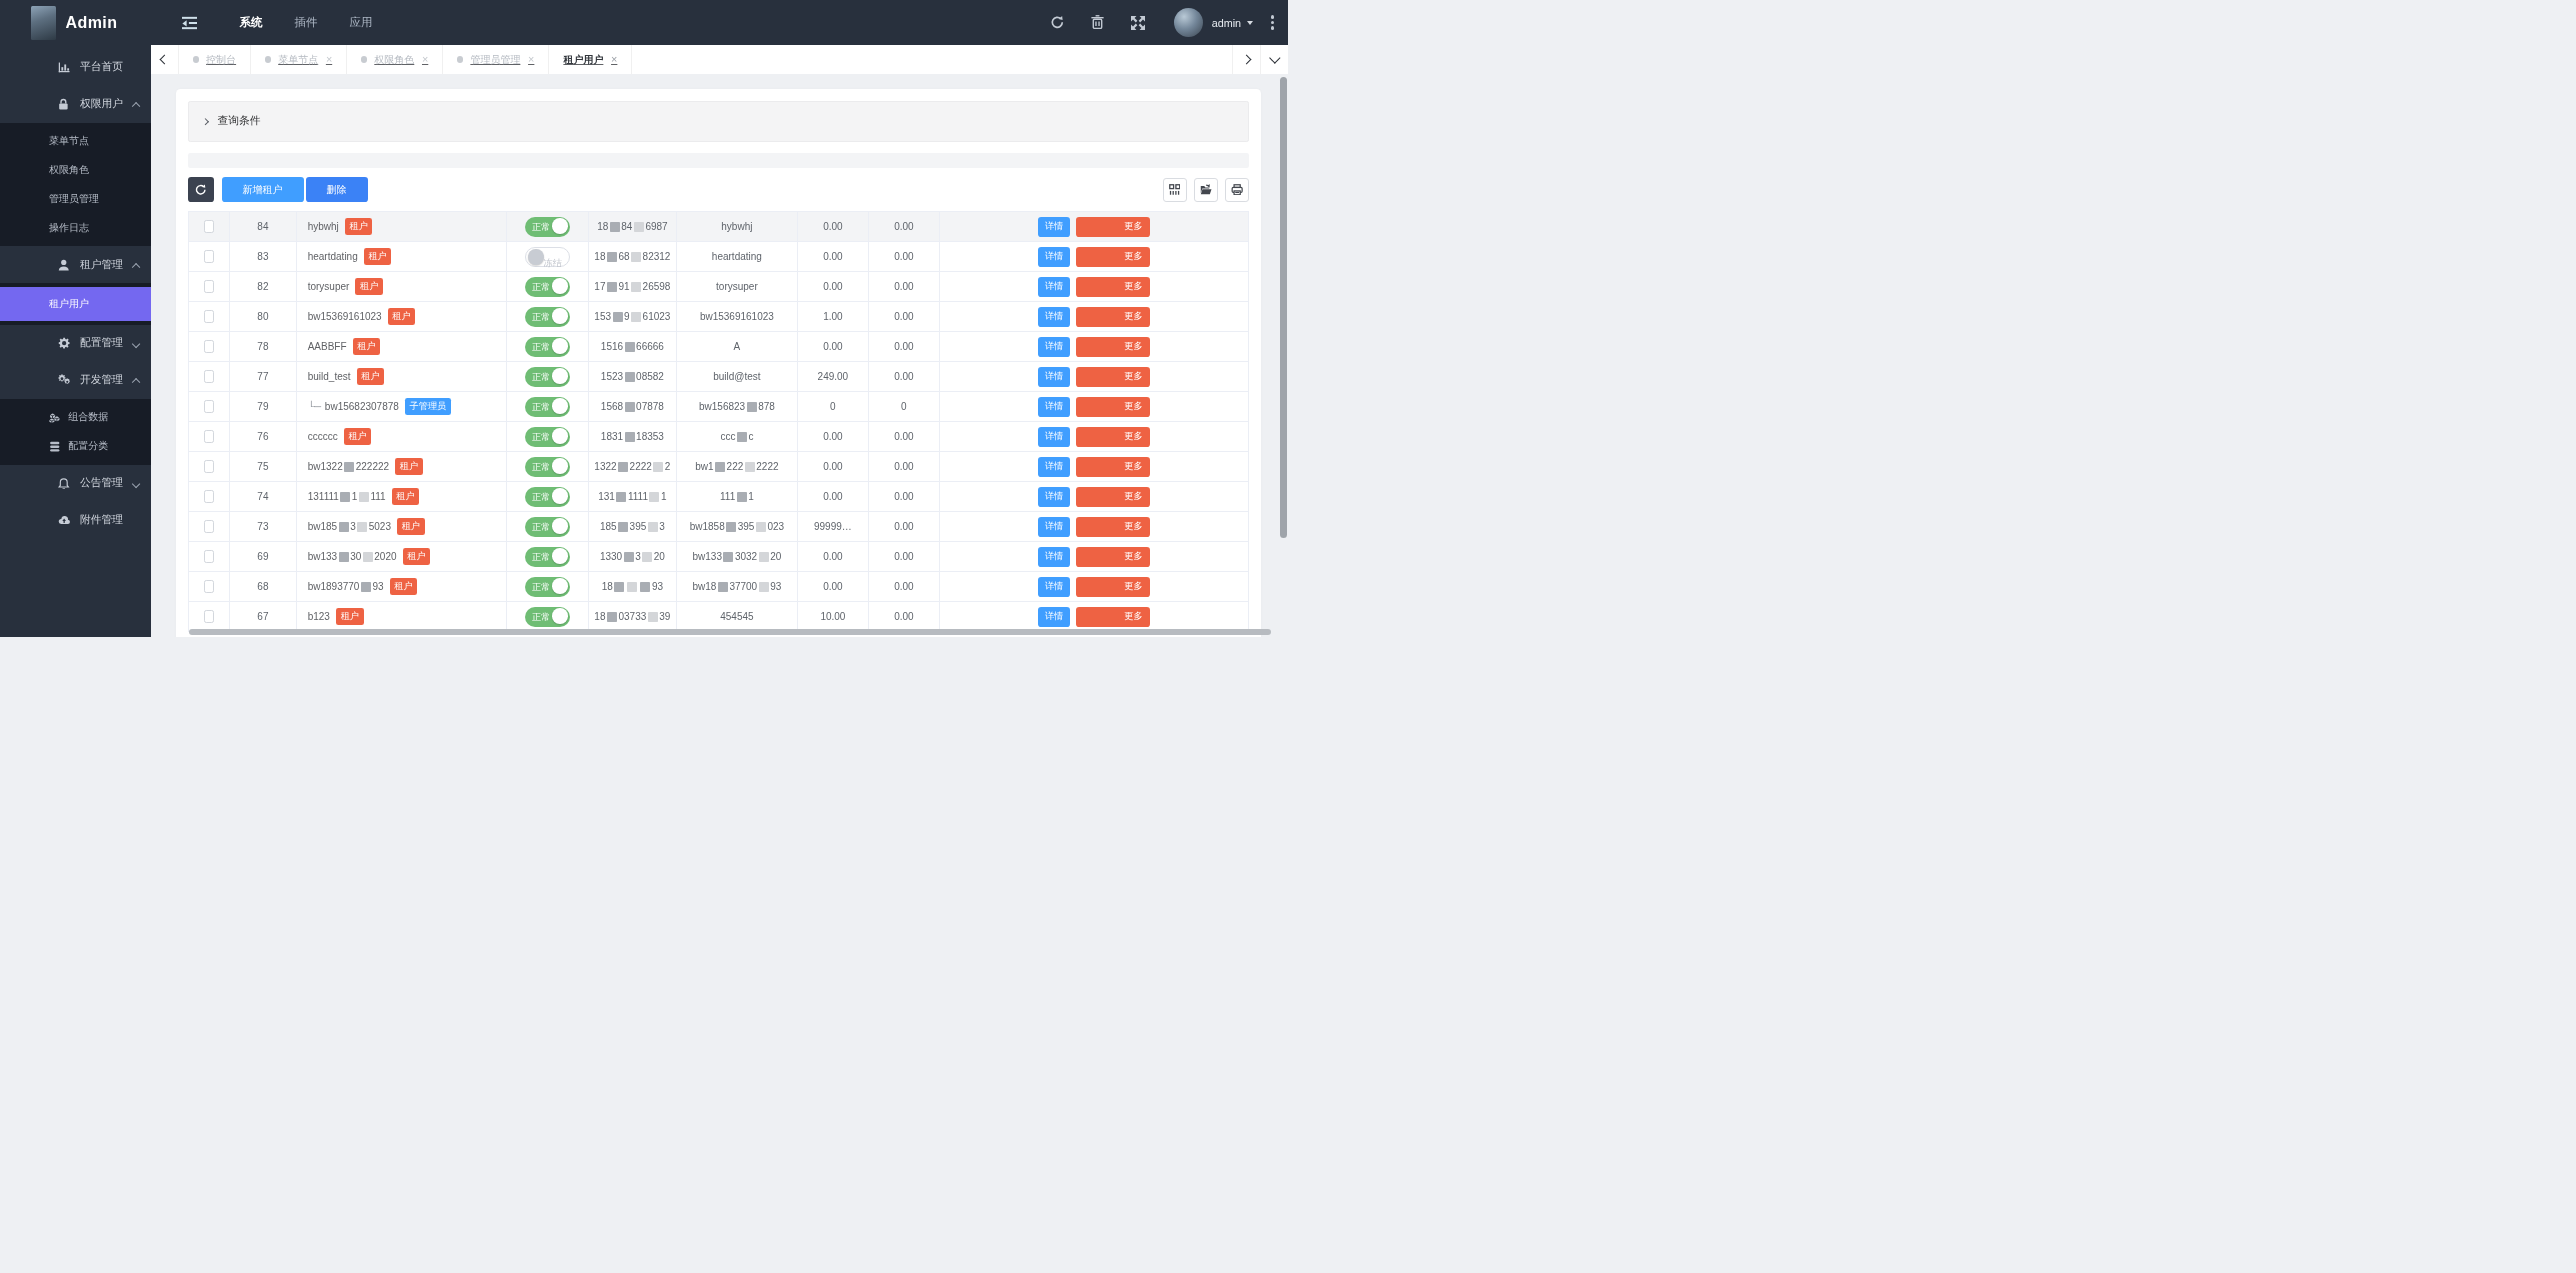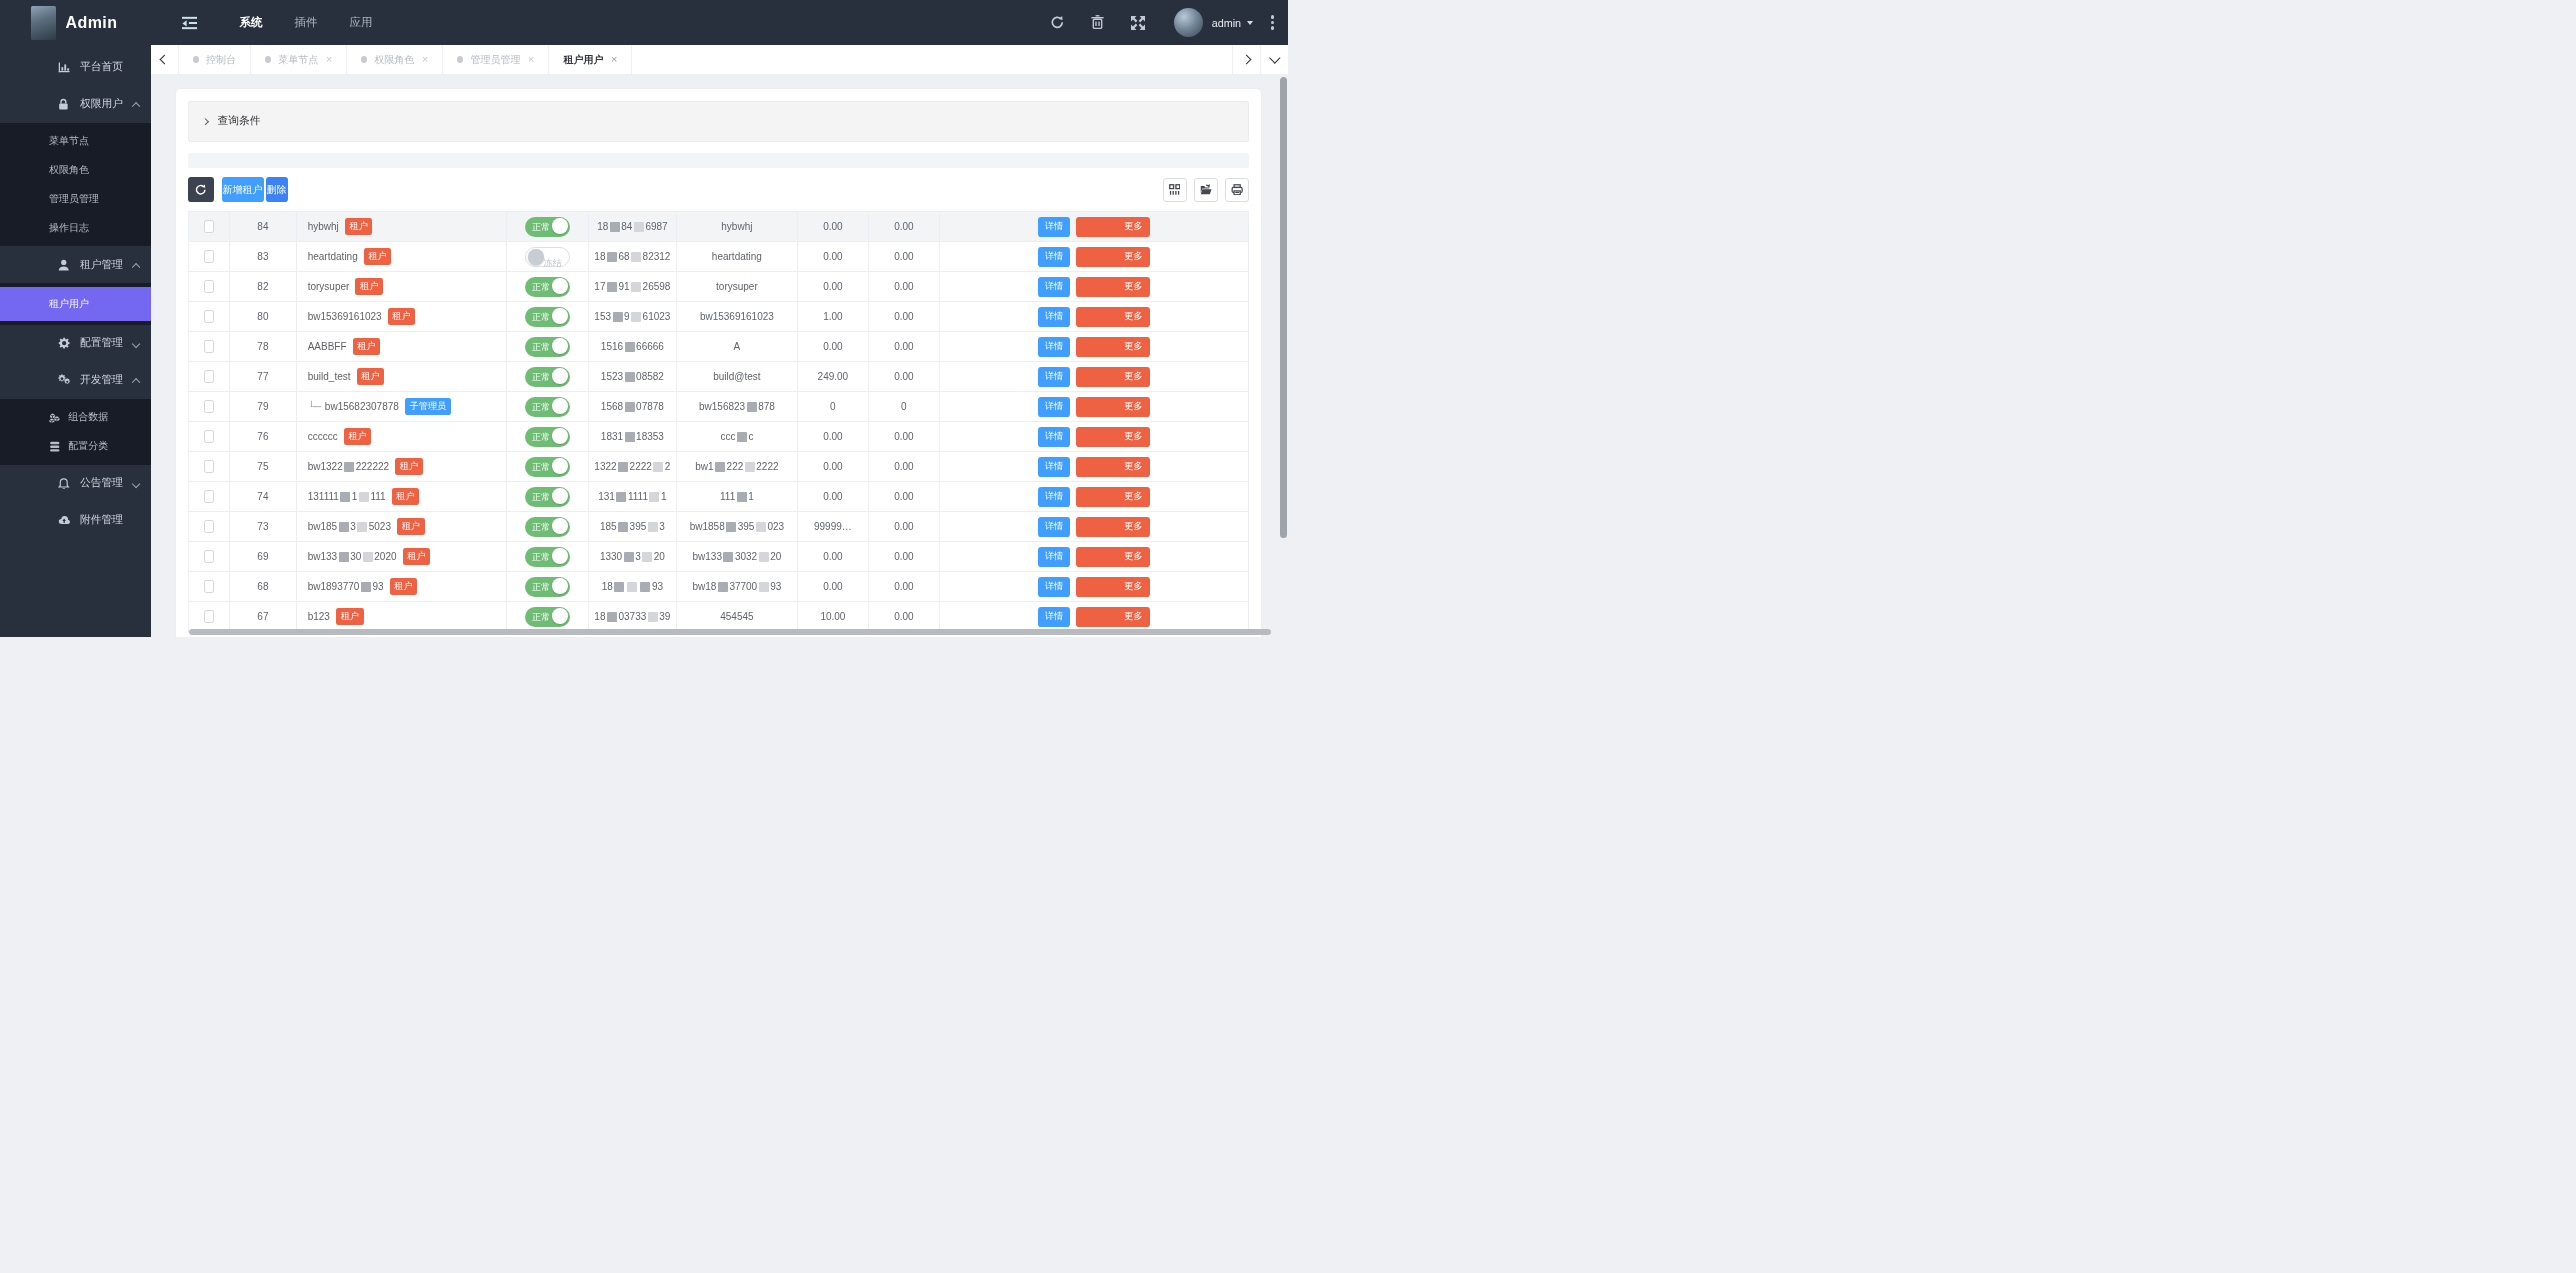--- a/index.html
+++ b/index.html
@@ -35,38 +35,38 @@
   .chev { display:inline-block; width:6.1px; height:6.1px; border-right:1.4px solid currentColor; border-bottom:1.4px solid currentColor; }
   .chev.u { transform:rotate(-135deg) translate(-0.8px,-0.8px); }
   .chev.d { transform:rotate(45deg); }
   .chev.r { transform:rotate(-45deg); }
   .chev.l { transform:rotate(135deg); }
 
   
   .tabbar { position:absolute; left:151px; top:45px; right:0; height:29px; background:#fff; display:flex; align-items:stretch; z-index:20; }
   .tab-nav { width:28px; display:flex; align-items:center; justify-content:center; color:#2b2f36; cursor:pointer; border-right:0.8px solid #f0f0f0; flex:none; }
   .tab-nav.end { border-right:none; border-left:0.8px solid #f0f0f0; }
-  .tabs { display:flex; flex:1; overflow:hidden; }
+  .tabs { display:flex; flex:1; overflow:hidden;text-decoration:underline; }
   .tab { display:flex; align-items:center; padding:0 14px; border-right:0.8px solid #f0f0f0; color:#b5bac1; font-size:10px; cursor:pointer; white-space:nowrap; }
   .tab .dot { width:6.1px; height:6.1px; border-radius:50%; background:#c8ccd1; margin-right:7px; }
   .tab .x { margin-left:7.7px; color:#c4c8cd; font-size:10.8px; line-height:1; }
   .tab.active { color:#33373d; font-weight:700; }
   .tab.active .x { color:#9a9fa6; font-weight:400; }
 
   
   .content { position:absolute; left:151px; top:74px; right:0; bottom:0; padding:14.6px 27px 0 24.6px; }
   .card { background:#fff; border-radius:4.6px; padding:12.3px; min-height:691px; box-shadow:0 0 3.1px rgba(0,0,0,.03); }
 
   .query { height:41px; background:#f4f4f5; border:0.8px solid #ebebed; border-radius:2.3px; display:flex; align-items:center; padding-left:14px; color:#303133; font-size:10.8px; cursor:pointer; }
   .query .chev { width:5.4px; height:5.4px; color:#5a5e66; margin-right:9.2px; }
 
   .strip { height:15.4px; background:#f3f4f6; border-radius:2.3px; margin-top:10.8px; }
 
   .tb-row { display:flex; align-items:center; margin-top:9.2px; }
-  .btn { height:24.6px; border:none; border-radius:3.1px; color:#fff; font-size:10px; padding:0 1px; cursor:pointer; font-family:inherit; display:inline-flex; align-items:center; }
+  .btn { height:24.6px; border:none; border-radius:3.1px; color:#fff; font-size:10px; padding:0 21px; cursor:pointer; font-family:inherit; display:inline-flex; align-items:center; }
   .btn-refresh { width:26px; padding:0; justify-content:center; background:#3b4250; font-size:13px; }
   .btn-add { background:#409eff; margin-left:7.7px; }
   .btn-del { background:#3b82f6; margin-left:2px; }
   .tb-right { margin-left:auto; display:flex; }
   .obtn { width:24px; height:24px; border:0.8px solid #d9dce1; border-radius:3.1px; background:#fff; margin-left:7px; display:flex; align-items:center; justify-content:center; color:#43474e; cursor:pointer; }
 
   
   .tbl { margin-top:9.2px; border:0.8px solid #ebeef5; border-bottom:none; }
   .trow { display:grid; grid-template-columns:41px 67px 210px 82px 88px 121px 71px 71px minmax(0,1fr); }
   .trow > div { border-right:0.8px solid #ebeef5; border-bottom:0.8px solid #ebeef5; display:flex; align-items:center; justify-content:center; padding:0 4.6px; min-height:30px; overflow:hidden; white-space:nowrap; }

